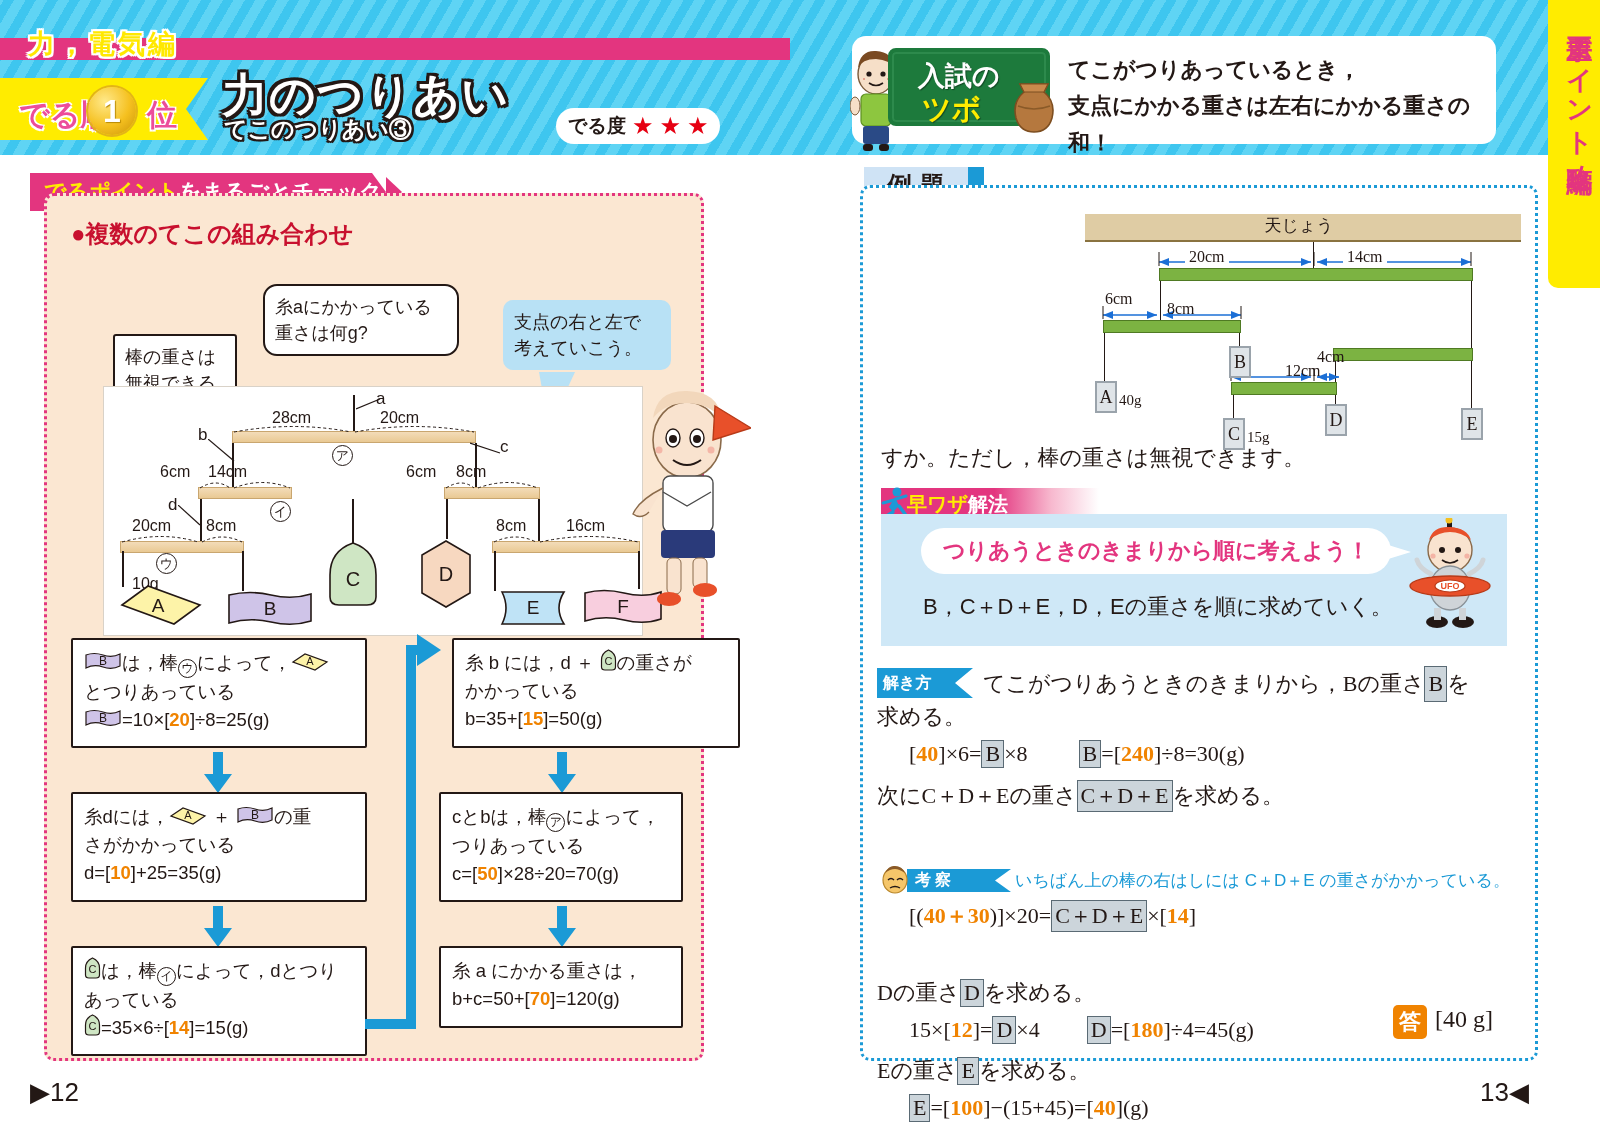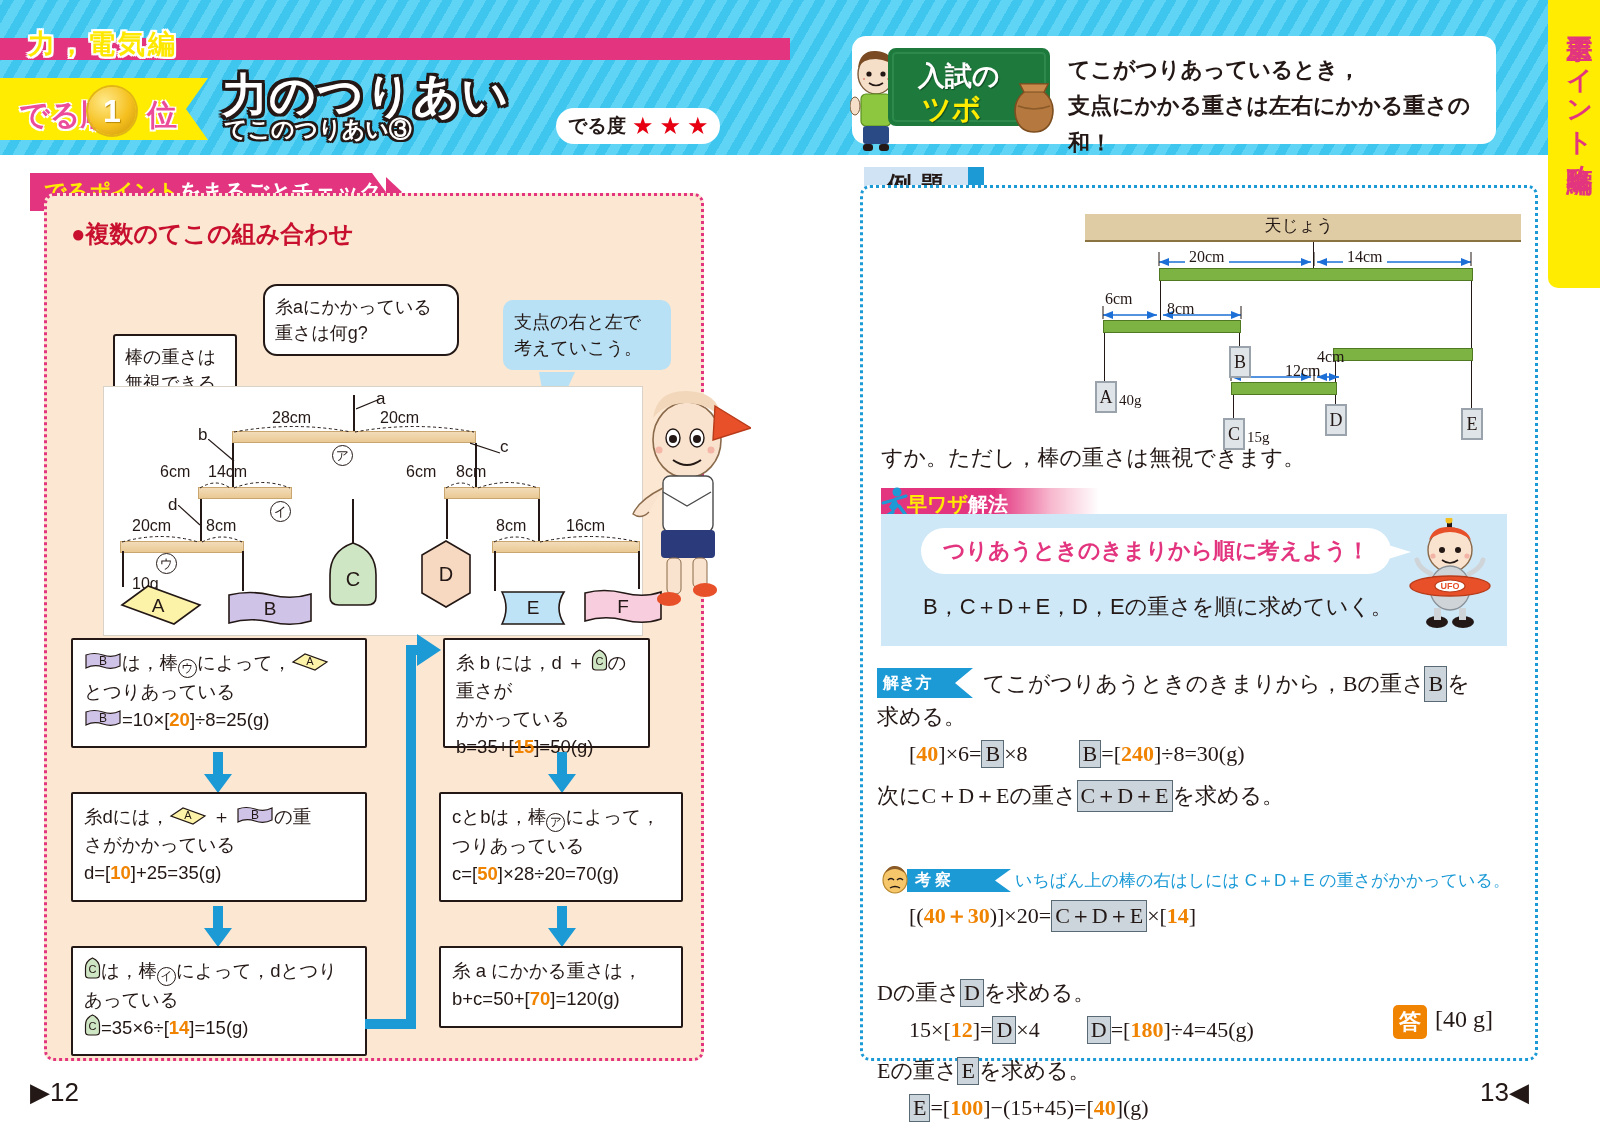--- a/index.html
+++ b/index.html
@@ -668,21 +668,21 @@
             <text x="8.5" y="16" font-size="11" text-anchor="middle" fill="#231815" font-family="Liberation Sans">C</text>
           </svg>=35×6÷[<span class="orange">14</span>]=15(g)
         </div>
       </div>
 
       <svg style="position:absolute; left:318px; top:432px; width:76px; height:408px;" viewBox="0 0 76 408">
         <path d="M0 396 L46 396 L46 22 L58 22" stroke="#1b9ad6" stroke-width="10" fill="none"></path>
         <polygon points="52,6 76,22 52,38" fill="#1b9ad6"></polygon>
       </svg>
 
-      <div class="step" style="left:396px; top:442px; width:207px; height:110px;">
+      <div class="step" style="left:405px; top:442px; width:288px; height:110px;">
         <div>糸 b には，d ＋ <svg class="tag tag-C" viewBox="0 0 17 22">
             <path d="M8.5 1 Q15.5 4 15.5 11 L15.5 18 Q15.5 21 12 21 L5 21 Q1.5 21 1.5 18 L1.5 11 Q1.5 4 8.5 1Z" fill="#cfe6c4" stroke="#231815" stroke-width="1.2"></path>
             <text x="8.5" y="16" font-size="11" text-anchor="middle" fill="#231815" font-family="Liberation Sans">C</text>
           </svg>の重さが</div>
         <div>かかっている</div>
         <div>b=35+[<span class="orange">15</span>]=50(g)</div>
       </div>
 
       <svg class="down-arrow" style="left:500px; top:556px;" viewBox="0 0 30 42">
         <path d="M10 0 L20 0 L20 22 L29 22 L15 41 L1 22 L10 22Z" fill="#1b9ad6"></path>

